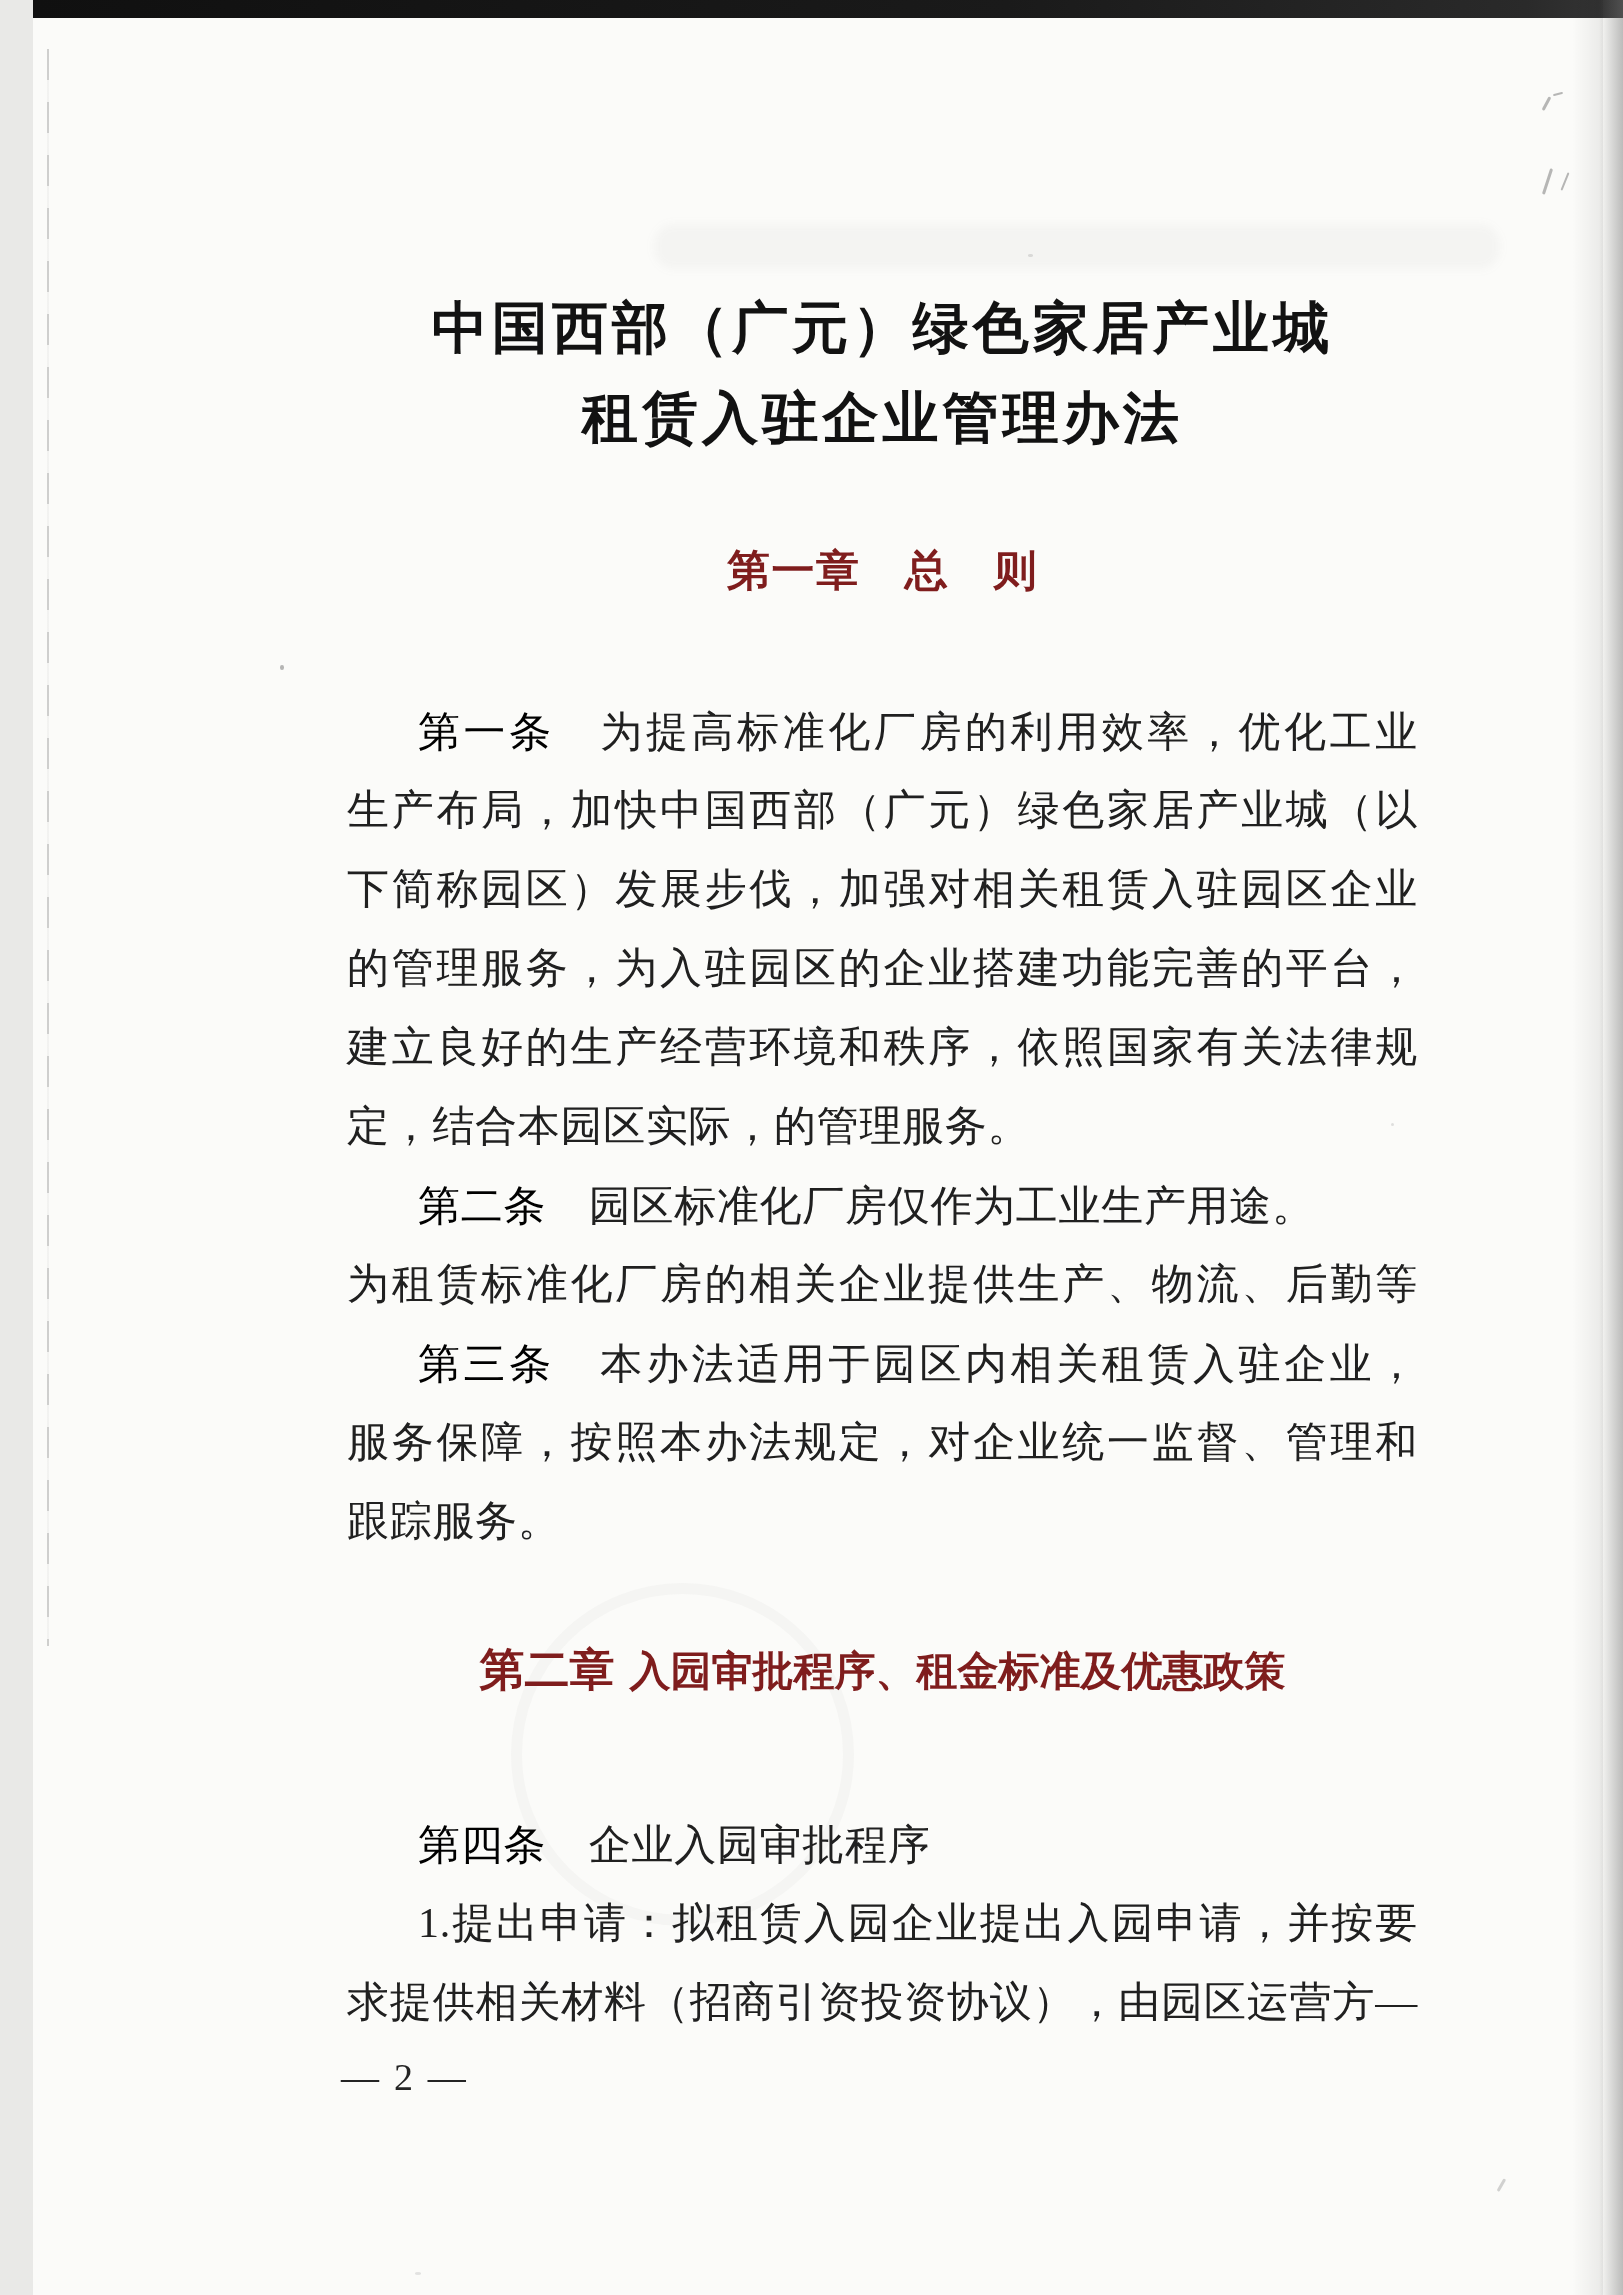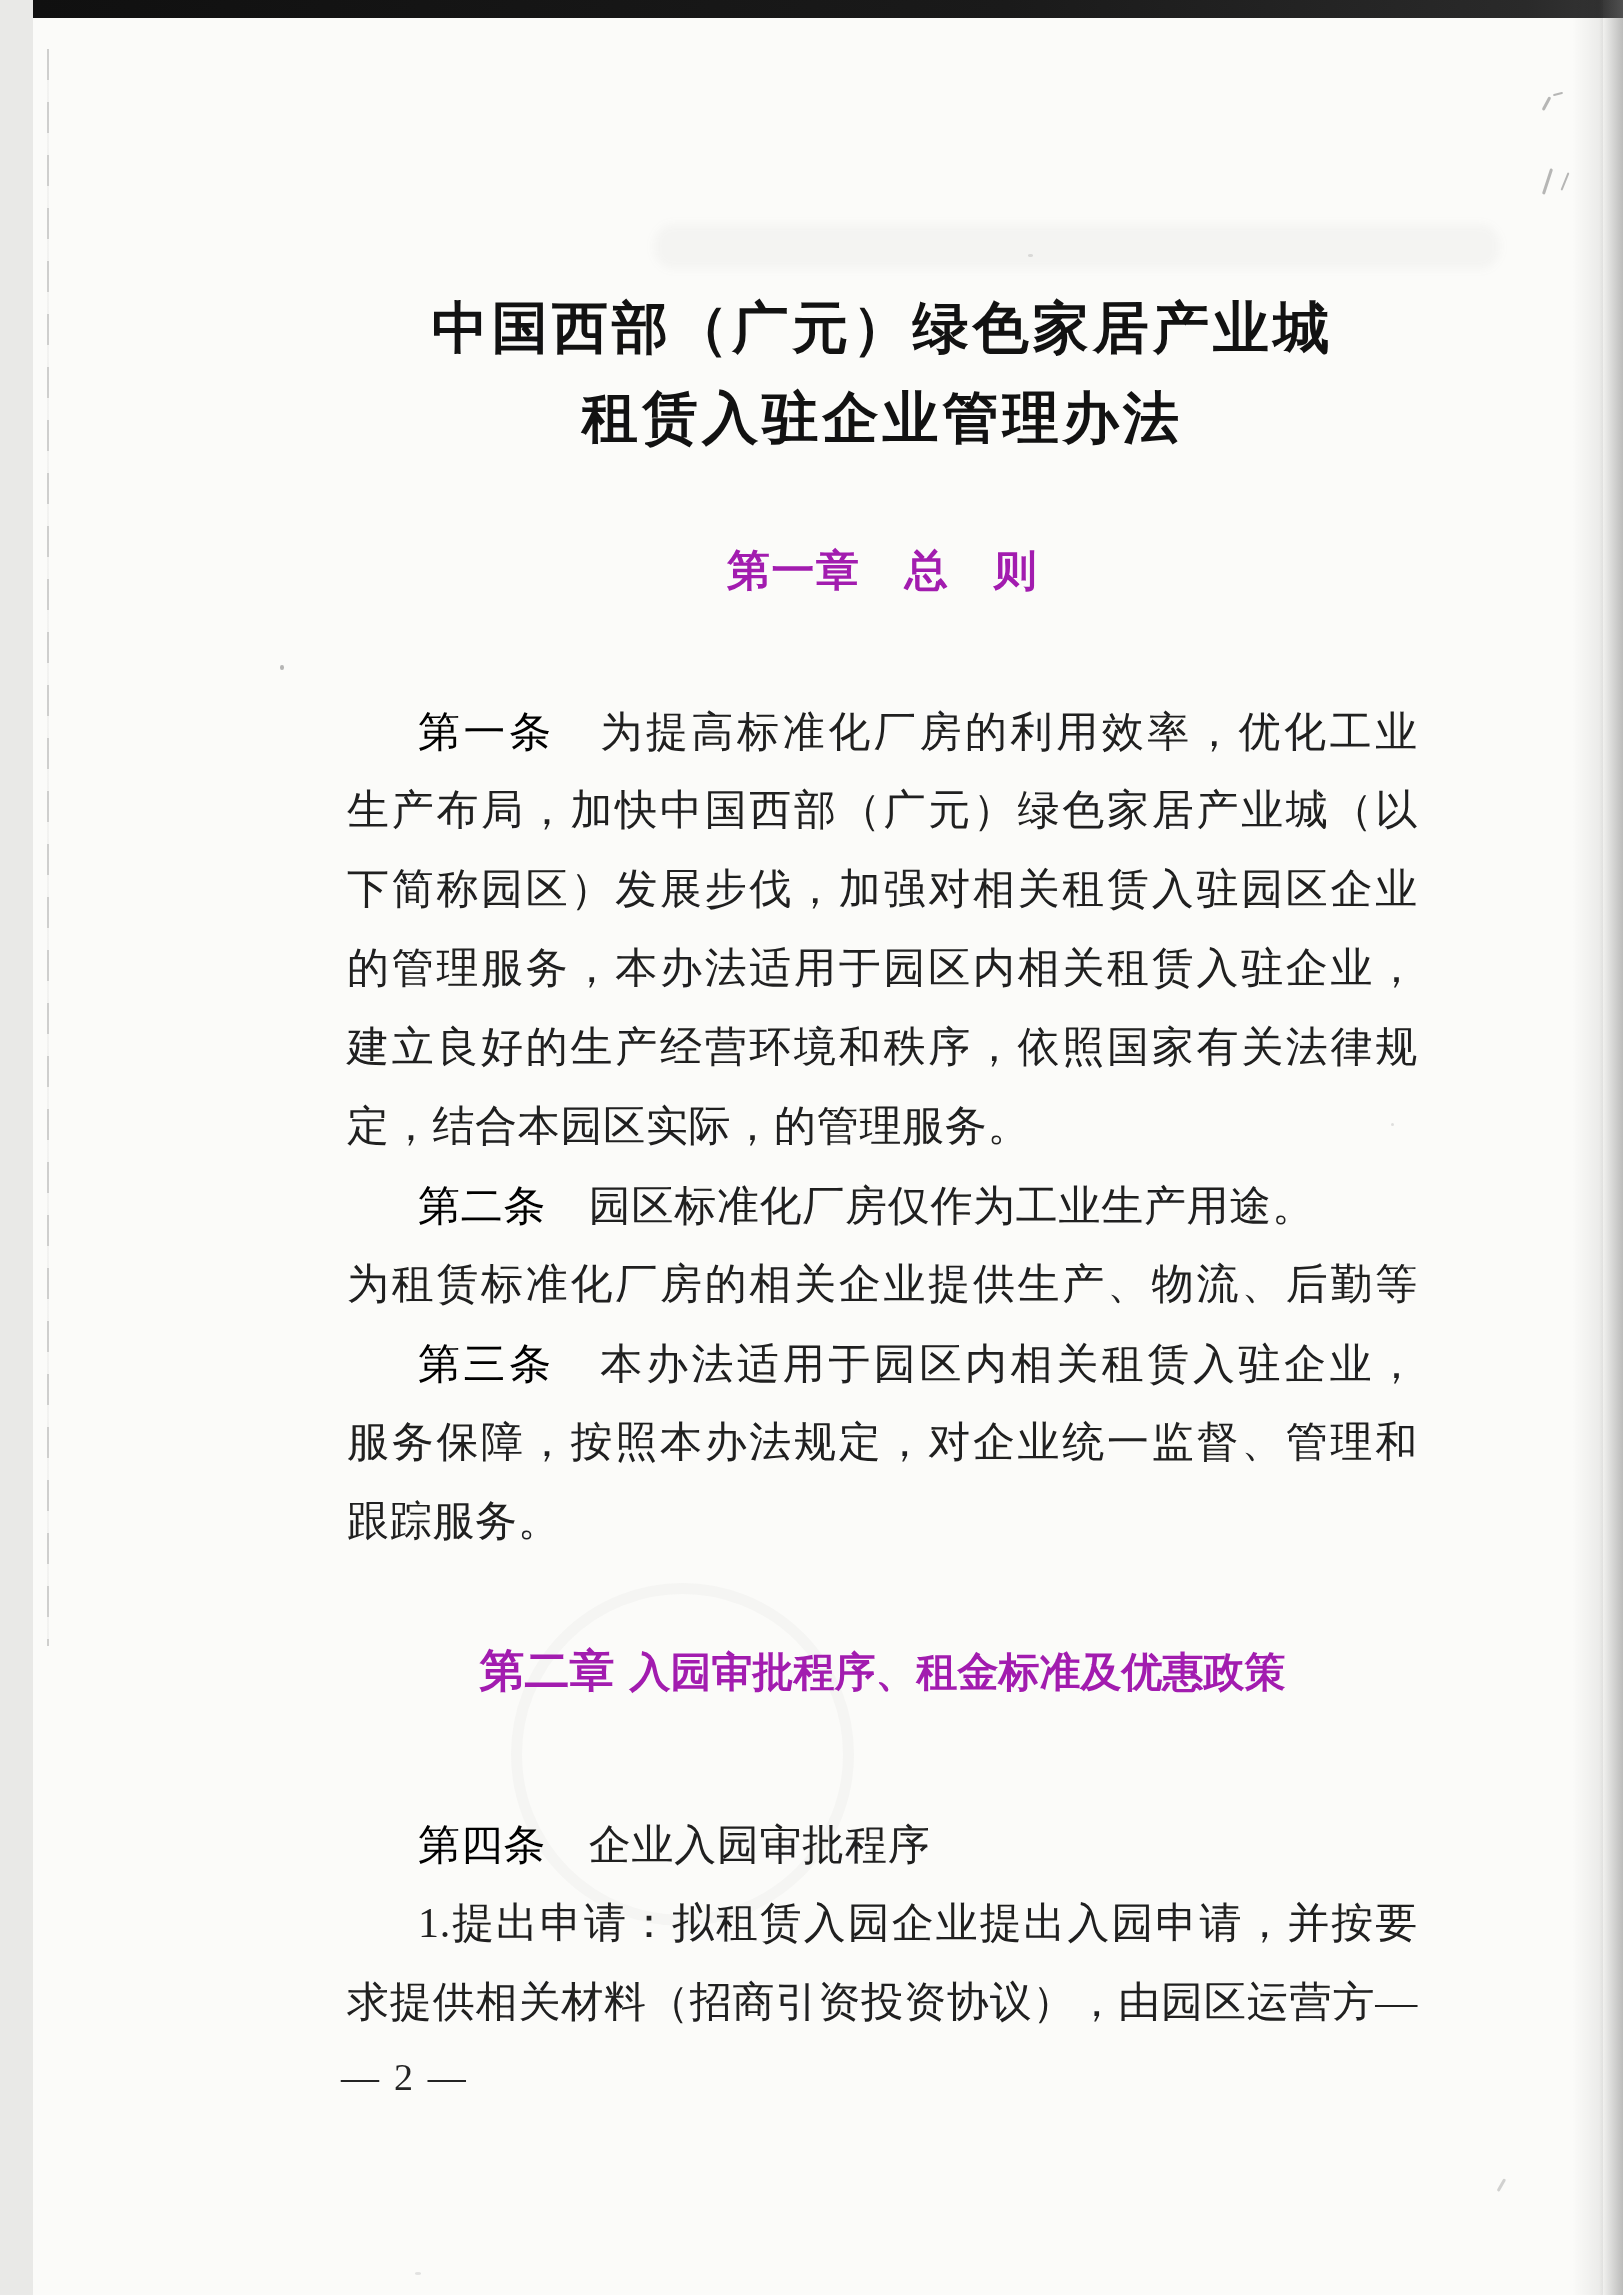--- a/index.html
+++ b/index.html
@@ -25,21 +25,21 @@
     background:rgba(120,120,120,.05);filter:blur(4.1px);border-radius:20.5px;}
   .seal-ghost{position:absolute;left:478px;top:1583px;width:321px;height:321px;
     border:11px solid rgba(150,150,150,.06);border-radius:50%;}
   .pen-mark{position:absolute;background:rgba(125,125,125,.55);border-radius:1.4px;}
   .speck{position:absolute;background:rgba(95,95,95,.45);border-radius:50%;}
   
   .content{position:absolute;left:314px;width:1071px;}
   .doc-title{top:283px;text-align:center;font-weight:700;color:#121212;
     font-size:56px;line-height:90px;letter-spacing:4.1px;}
   .chapter{position:absolute;left:314px;width:1071px;text-align:center;
-    font-family:Liberation Sans, sans-serif;font-weight:700;color:#a21caf;}
+    font-family:Liberation Serif, serif;font-weight:700;color:#7f1d1d;}
   .chapter-1{top:543px;font-size:43px;line-height:55px;letter-spacing:1.4px;}
   .chapter-2{top:1643px;font-size:41px;line-height:55px;}
   .chapter-2 .ch-num{font-size:45px;margin-right:15px;text-align:right;}
   .para{position:absolute;left:314px;width:1071px;}
   .para-1{top:692px;}
   .para-2{top:1805px;}
   .line{height:79px;font-size:42px;line-height:79px;letter-spacing:0.7px;
     white-space:nowrap;color:#202020;}
   .line.full{white-space:normal;text-align:justify;text-align-last:justify;}
   .line.indent{padding-left:71px;}
@@ -73,21 +73,21 @@
     <div>中国西部（广元）绿色家居产业城</div>
     <div>租赁入驻企业管理办法</div>
   </div>
 
   <div class="chapter chapter-1">第一章　总　则</div>
 
   <div class="para para-1">
     <div class="line full indent"><span class="lead">第一条</span><span>　为提高标准化厂房的利用效率，优化工业</span></div>
     <div class="line full"><span>生产布局，加快中国西部（广元）绿色家居产业城（以</span></div>
     <div class="line full"><span>下简称园区）发展步伐，加强对相关租赁入驻园区企业</span></div>
-    <div class="line full"><span>的管理服务，本办法适用于园区内相关租赁入驻企业，</span></div>
+    <div class="line full"><span>的管理服务，为入驻园区的企业搭建功能完善的平台，</span></div>
     <div class="line full"><span>建立良好的生产经营环境和秩序，依照国家有关法律规</span></div>
     <div class="line"><span>定，结合本园区实际，的管理服务。</span></div>
     <div class="line indent"><span class="lead">第二条</span><span>　园区标准化厂房仅作为工业生产用途。</span></div>
     <div class="line full"><span>为租赁标准化厂房的相关企业提供生产、物流、后勤等</span></div>
     <div class="line full indent"><span class="lead">第三条</span><span>　本办法适用于园区内相关租赁入驻企业，</span></div>
     <div class="line full"><span>服务保障，按照本办法规定，对企业统一监督、管理和</span></div>
     <div class="line"><span>跟踪服务。</span></div>
   </div>
 
   <div class="chapter chapter-2">

